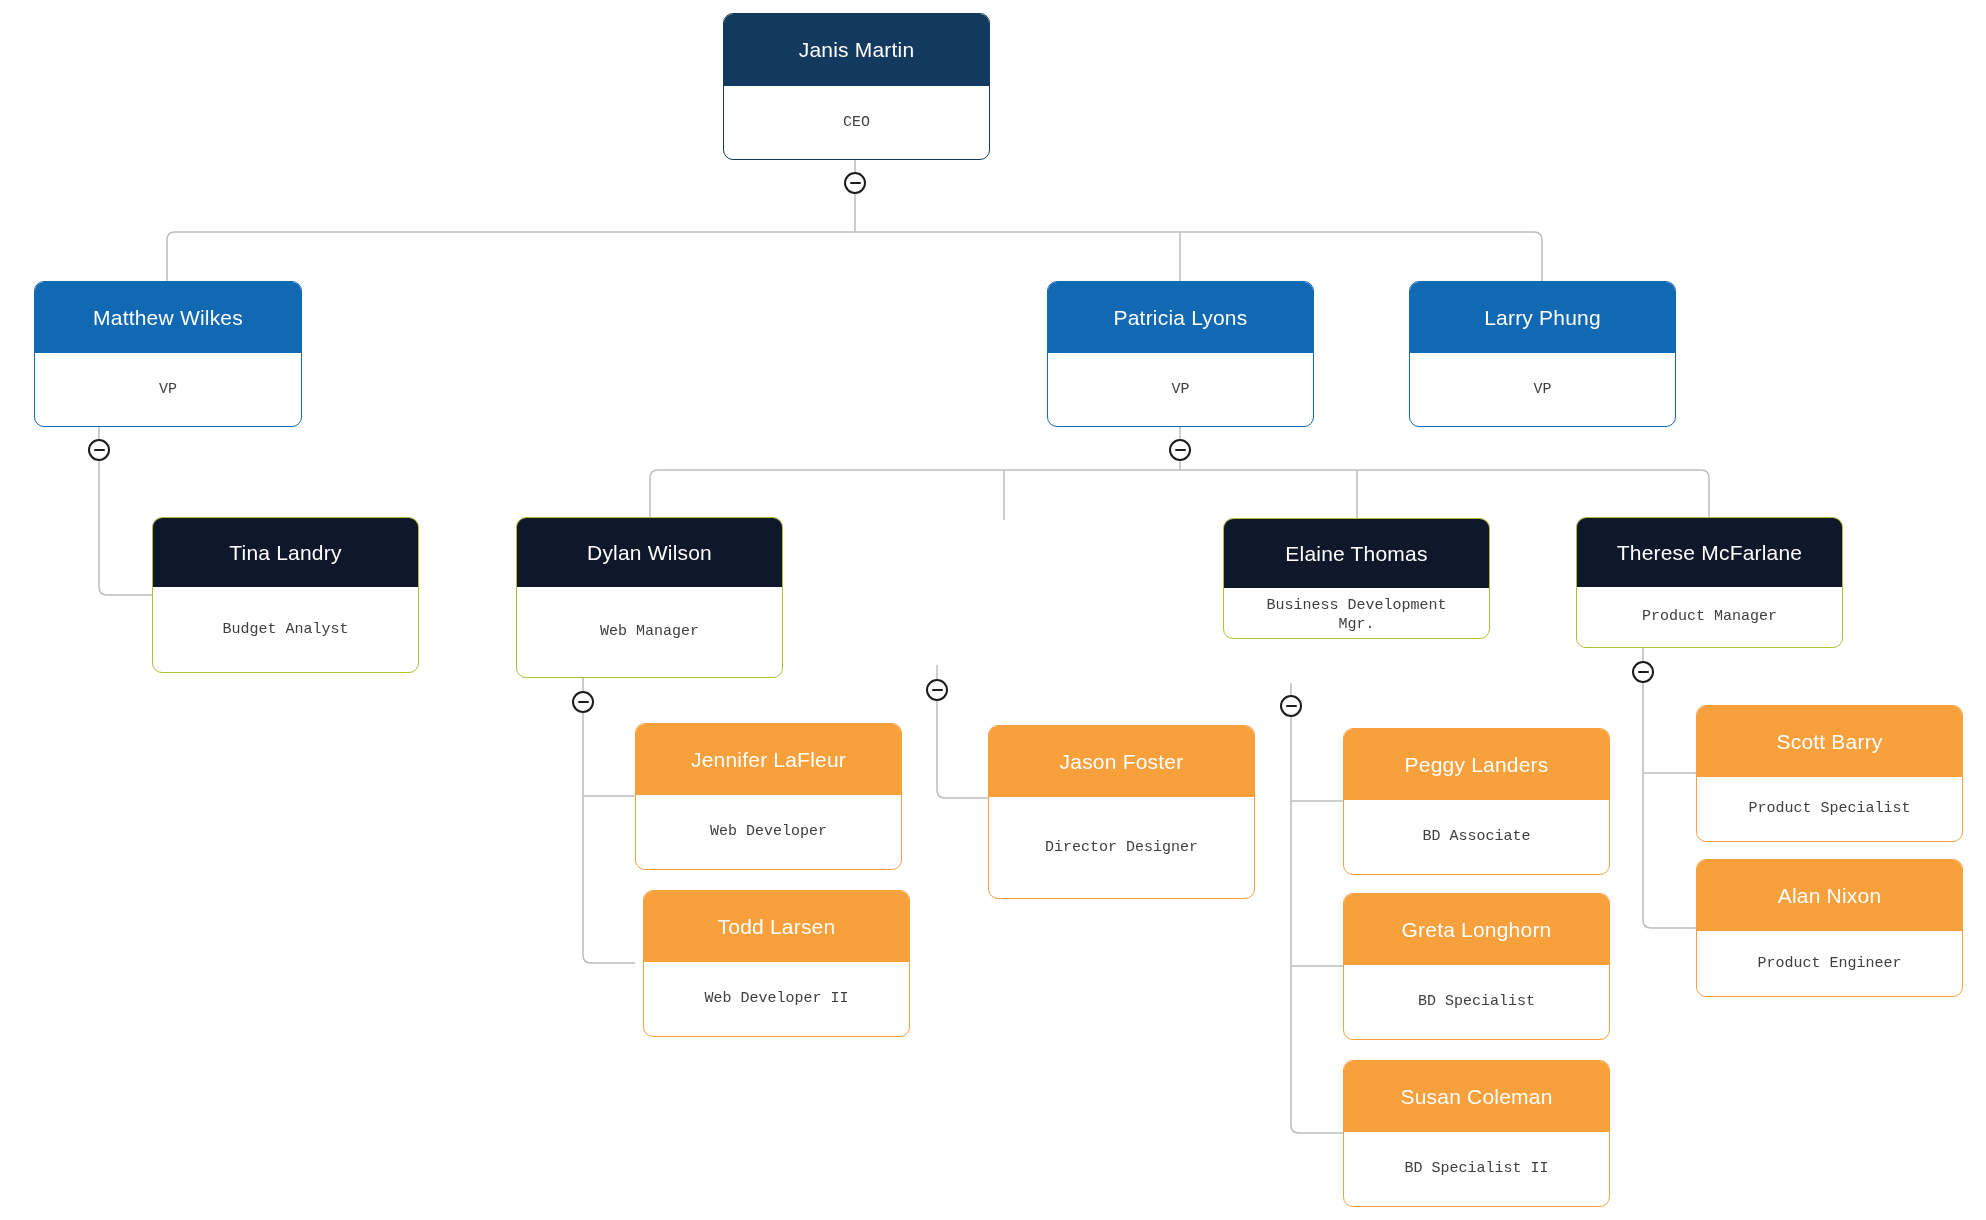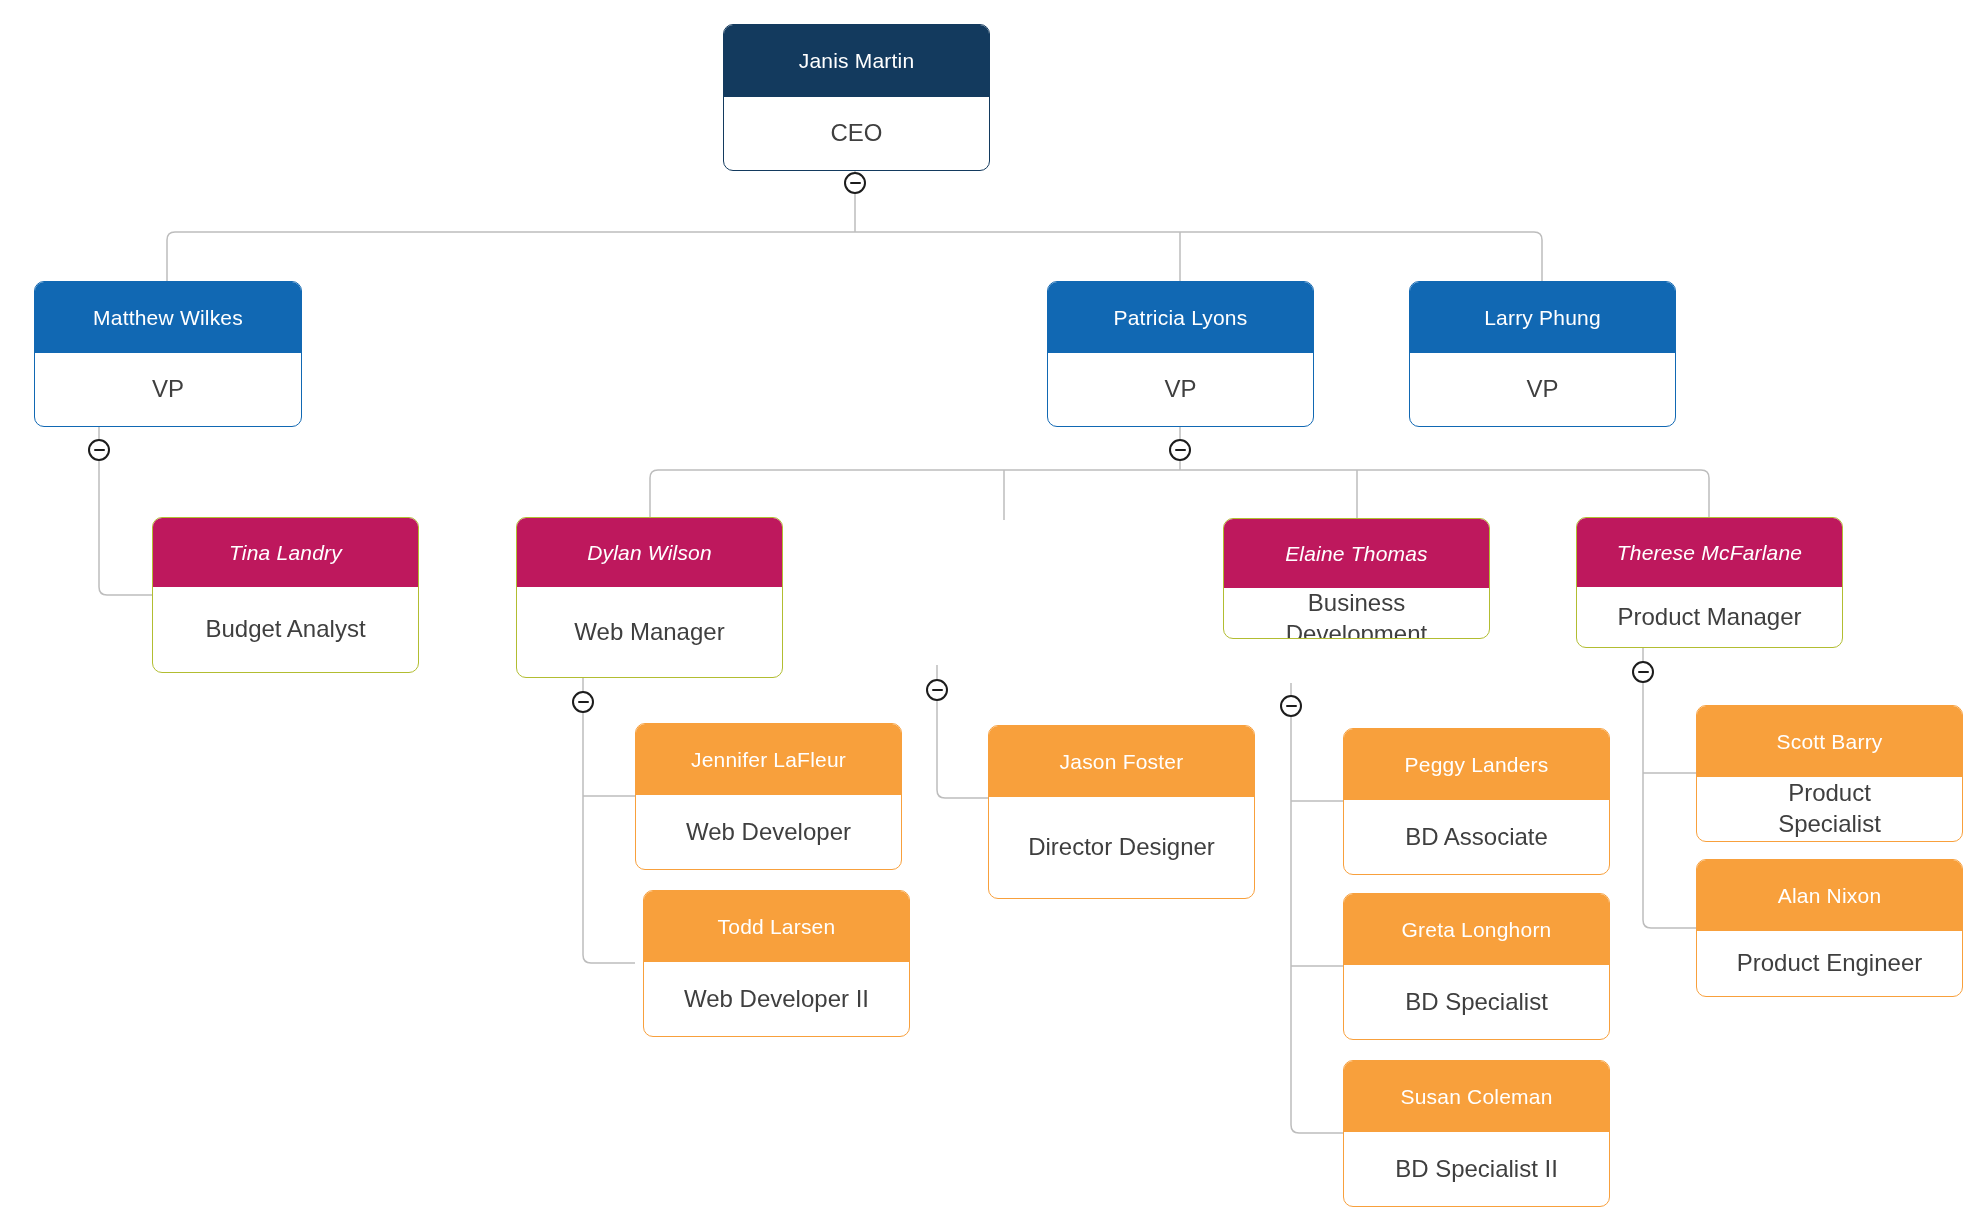--- a/index.html
+++ b/index.html
@@ -37,31 +37,32 @@
     font-size: 21px;
     letter-spacing: 0.2px;
     text-align: center;
   }
   .node .bdy {
     flex: 1 1 auto;
     display: flex;
     align-items: center;
     justify-content: center;
     color: #3f3f3f;
-    font-size: 24px;
+    font-size: 15px;
     line-height: 1.28;
     text-align: center;
-    padding: 0 38px;
+    padding: 8px 38px;
+    font-family: Liberation Mono, monospace;
   }
   .lvl1 { border: 1.5px solid #133a5e; }
   .lvl1 .hdr { background: #133a5e; height: 72px; }
   .lvl2 { border: 1.5px solid #1168b3; }
   .lvl2 .hdr { background: #1168b3; height: 71px; }
   .lvl3 { border: 1.5px solid #b2bd31; }
-  .lvl3 .hdr { background: #be185d; height: 69px; font-style: italic; }
+  .lvl3 .hdr { background: #0f172a; height: 69px; }
   .lvl4 { border: 1.5px solid #f8a03c; }
   .lvl4 .hdr { background: #f8a03c; height: 71px; }
   .collapse-btn {
     position: absolute;
     width: 22px;
     height: 22px;
     border: 2px solid #1c1c1c;
     border-radius: 50%;
     background: #ffffff;
     box-sizing: border-box;
@@ -104,21 +105,21 @@
     <path d="M937 665 V790 Q937 798 945 798 H988"></path>
 
     <path d="M1291 683 V1125 Q1291 1133 1299 1133 H1343"></path>
     <path d="M1291 801 H1343"></path>
     <path d="M1291 966 H1343"></path>
 
     <path d="M1643 648 V920 Q1643 928 1651 928 H1696"></path>
     <path d="M1643 773 H1696"></path>
   </svg>
 
-  <div class="node lvl1" style="left:723px;top:24px;width:267px;height:147px">
+  <div class="node lvl1" style="left:723px;top:13px;width:267px;height:147px">
     <div class="hdr">Janis Martin</div>
     <div class="bdy">CEO</div>
   </div>
 
   <div class="node lvl2" style="left:34px;top:281px;width:268px;height:146px">
     <div class="hdr">Matthew Wilkes</div>
     <div class="bdy">VP</div>
   </div>
   <div class="node lvl2" style="left:1047px;top:281px;width:267px;height:146px">
     <div class="hdr">Patricia Lyons</div>

